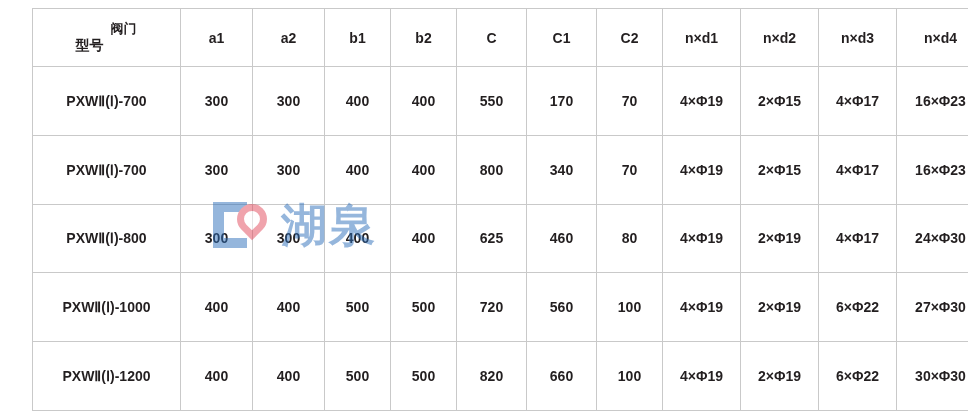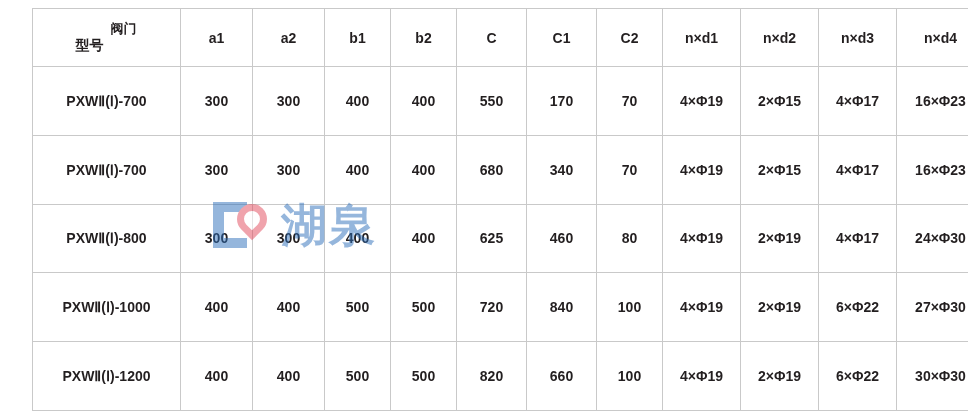--- a/index.html
+++ b/index.html
@@ -199,21 +199,21 @@
         <td>2×Φ15</td>
         <td>4×Φ17</td>
         <td>16×Φ23</td>
       </tr>
       <tr>
         <td class="model-cell">PXWⅡ(Ⅰ)-700</td>
         <td>300</td>
         <td>300</td>
         <td>400</td>
         <td>400</td>
-        <td>680</td>
+        <td>800</td>
         <td>340</td>
         <td>70</td>
         <td>4×Φ19</td>
         <td>2×Φ15</td>
         <td>4×Φ17</td>
         <td>16×Φ23</td>
       </tr>
       <tr>
         <td class="model-cell">PXWⅡ(Ⅰ)-800</td>
         <td>300</td>
@@ -228,21 +228,21 @@
         <td>4×Φ17</td>
         <td>24×Φ30</td>
       </tr>
       <tr>
         <td class="model-cell">PXWⅡ(Ⅰ)-1000</td>
         <td>400</td>
         <td>400</td>
         <td>500</td>
         <td>500</td>
         <td>720</td>
-        <td>840</td>
+        <td>560</td>
         <td>100</td>
         <td>4×Φ19</td>
         <td>2×Φ19</td>
         <td>6×Φ22</td>
         <td>27×Φ30</td>
       </tr>
       <tr>
         <td class="model-cell">PXWⅡ(Ⅰ)-1200</td>
         <td>400</td>
         <td>400</td>

